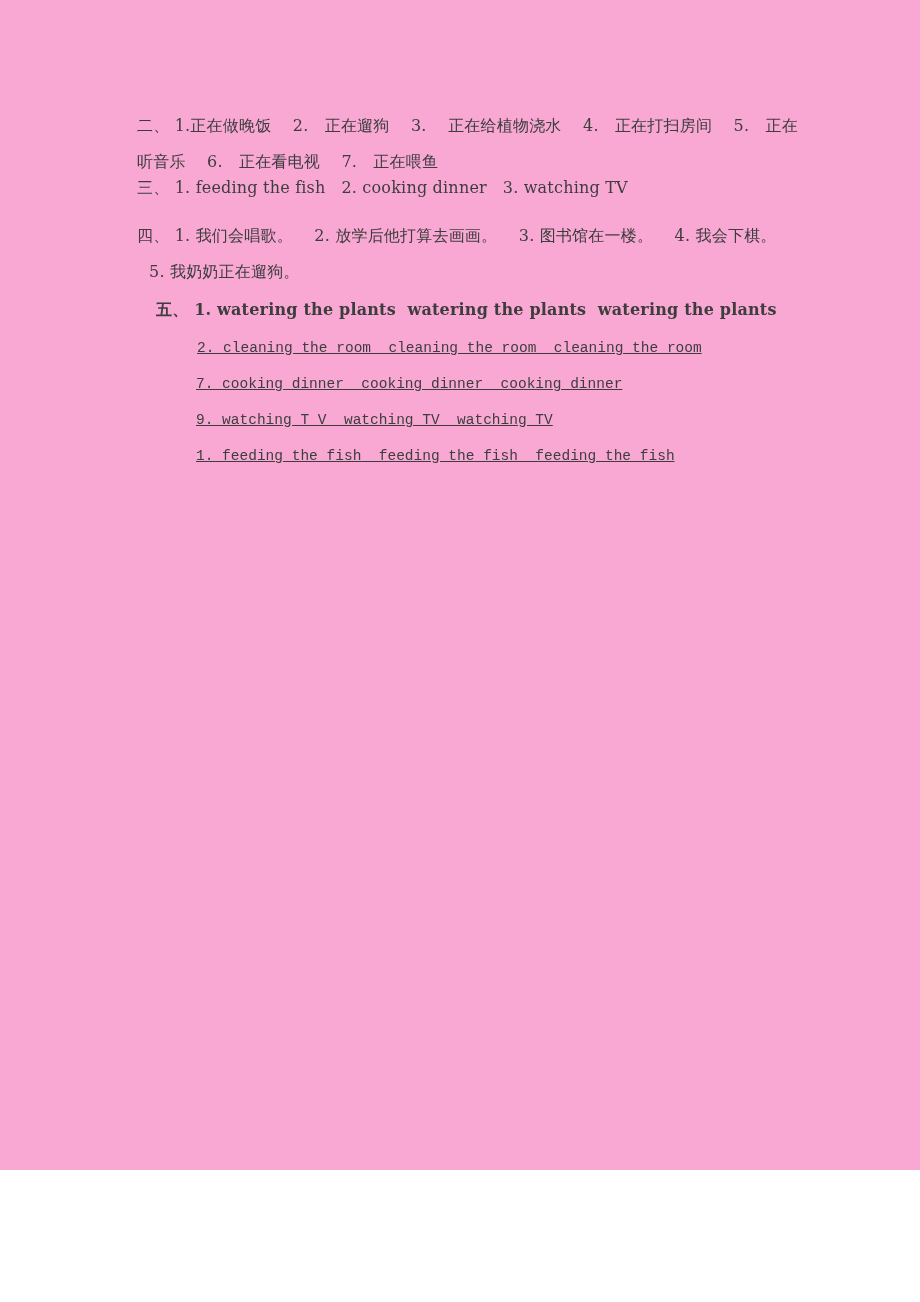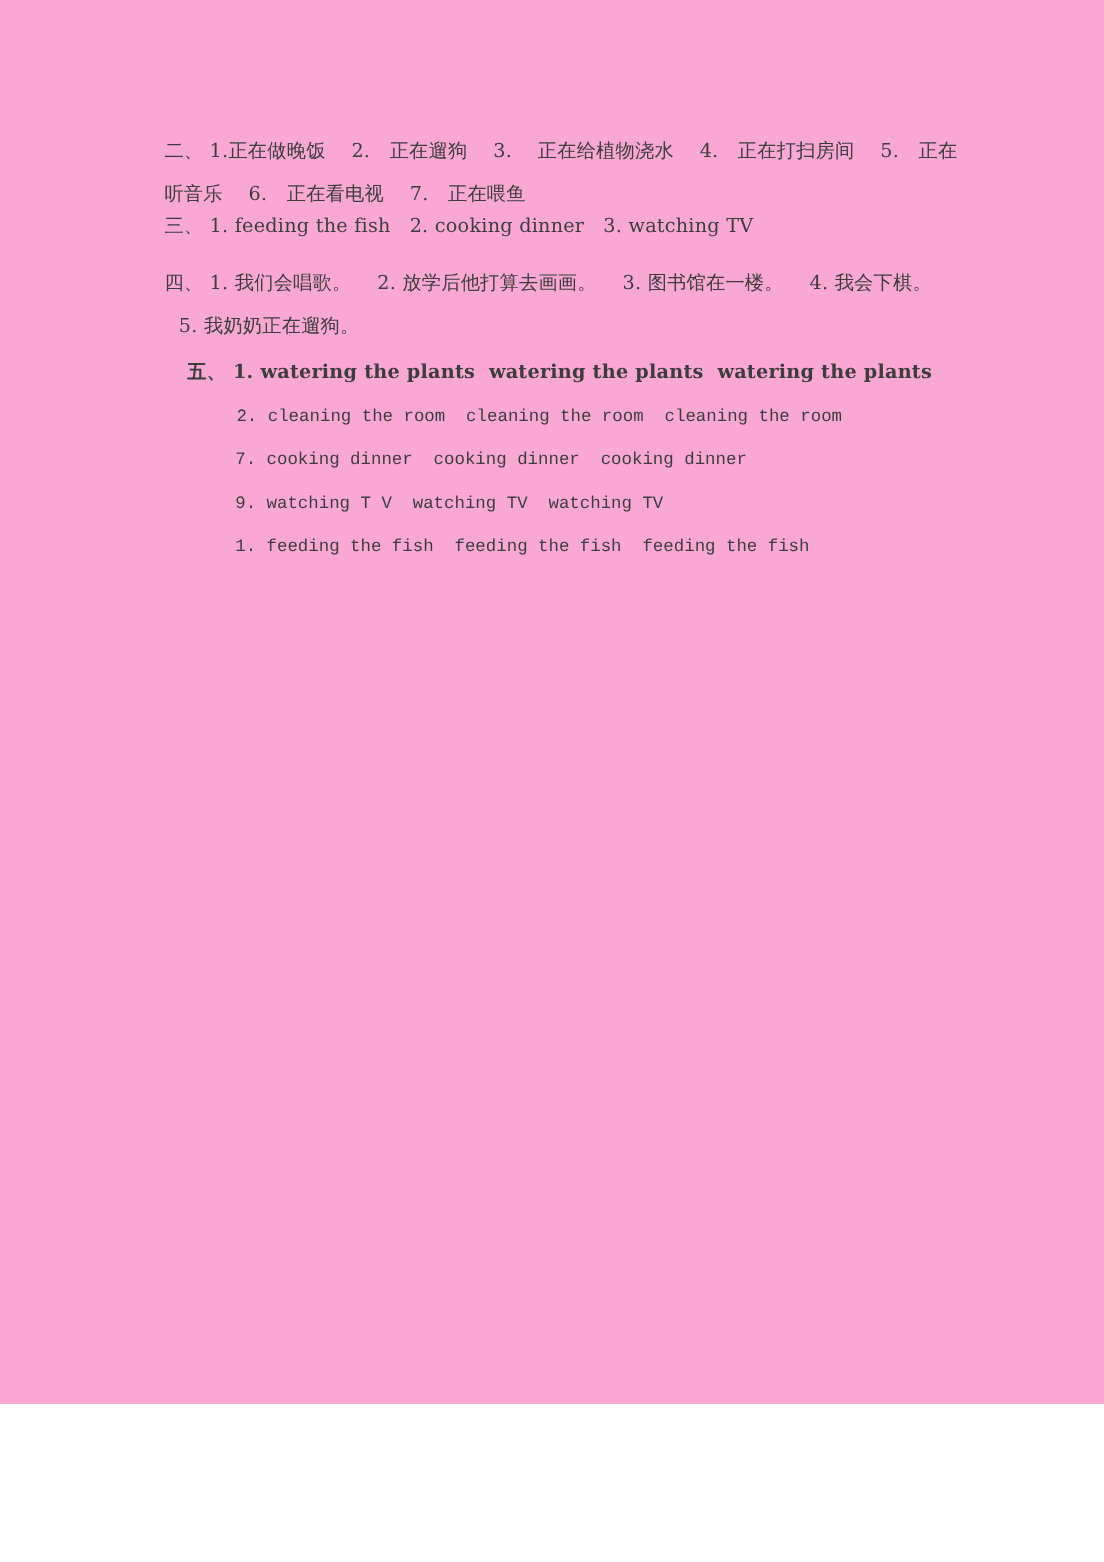--- a/index.html
+++ b/index.html
@@ -36,20 +36,21 @@
     font-family: "DejaVu Serif", "Liberation Serif", serif;
     font-size: 16px;
     color: #3d3d3d;
   }
   
   .en {
     font-family: "Liberation Mono", "DejaVu Sans Mono", monospace;
     font-size: 14.5px;
     color: #3d3d3d;
     letter-spacing: 0px;
+    text-decoration: underline;
   }
 </style>
 </head>
 <body>
 
 <div class="page">
   <div class="doc-body">
 
     <div class="line cn" style="left:137px; top:116px;">二、 1.正在做晚饭　 2.　正在遛狗　 3.　 正在给植物浇水　 4.　正在打扫房间　 5.　正在</div>
 

